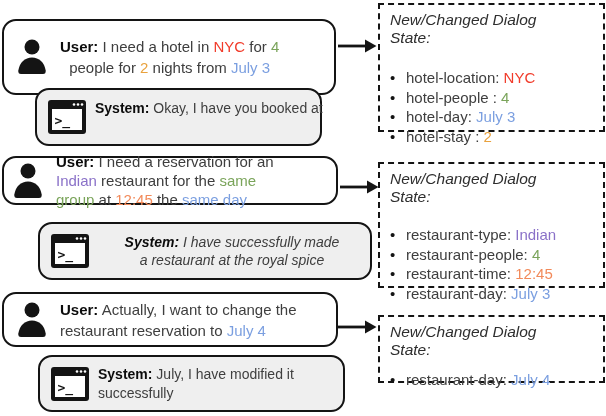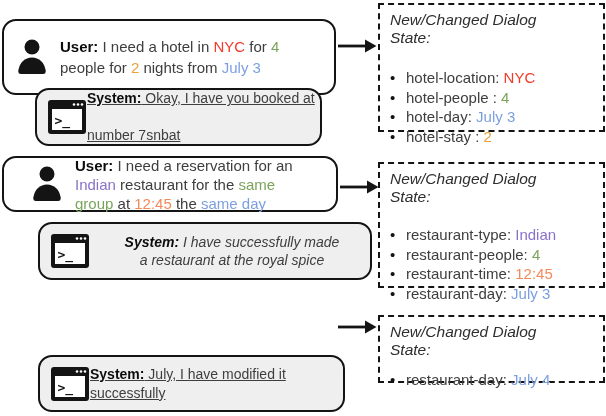--- a/index.html
+++ b/index.html
@@ -13,28 +13,28 @@
     border:2px solid #141414;border-radius:14px;background:#fff;
   }
   .bubble.system{background:#efefef;}
   .b-icon{flex:0 0 auto;display:flex;align-items:center;justify-content:center;}
   .btext{font-size:15px;line-height:21px;white-space:nowrap;}
   .btext.lh19{line-height:19px;}
   .bubble.system .btext{font-size:14px;line-height:18.5px;}
   .btext.center{text-align:center;width:100%;}
   .seg-bold{font-weight:bold;color:#0c0c0c;}
   
-  .b-u1{left:2px;top:19px;width:334px;height:76px;padding-left:12px;}
+  .b-u1{left:2px;top:19px;width:334px;height:76px;padding-left:12px;text-align:center;}
   .b-s1{left:35px;top:88px;width:287px;height:58px;padding-left:10px;}
-  .b-u2{left:2px;top:156px;width:336px;height:56px;padding-left:27px;}
+  .b-u2{left:2px;top:156px;width:336px;height:49px;padding-left:8px;}
   .b-s2{left:38px;top:222px;width:334px;height:58px;padding-left:10px;}
   .b-u3{left:2px;top:292px;width:336px;height:55px;padding-left:12px;}
   .b-s3{left:38px;top:355px;width:307px;height:57px;padding-left:10px;}
   .b-u1 .btext,.b-u2 .btext,.b-u3 .btext{margin-left:12px;}
-  .b-s1 .btext,.b-s3 .btext{text-decoration:underline;}
+  .b-s1 .btext,.b-s3 .btext{margin-left:8px;}
   .b-s2 .btext{margin-left:4px;font-style:italic;}
   
   .arrow{position:absolute;width:40px;height:20px;}
   .a1{left:337px;top:36px;}
   .a2{left:339px;top:177px;}
   .a3{left:337px;top:317px;}
   
   .statebox{
     position:absolute;box-sizing:border-box;border:2px dashed #141414;background:#fff;
     padding:6px 24px 4px 10px;
@@ -95,21 +95,21 @@
     <span class="b-icon">
       <svg width="40" height="36" viewBox="0 0 40 36">
         <rect x="1" y="1" width="38" height="34" rx="3" fill="#141414"></rect>
         <rect x="5" y="10" width="30" height="21" fill="#ffffff"></rect>
         <circle cx="27" cy="5.5" r="1.3" fill="#ffffff"></circle>
         <circle cx="31" cy="5.5" r="1.3" fill="#ffffff"></circle>
         <circle cx="35" cy="5.5" r="1.3" fill="#ffffff"></circle>
         <text x="7.5" y="26" font-size="13" font-weight="bold" font-family="DejaVu Sans Mono, monospace" fill="#141414">&gt;_</text>
       </svg>
     </span>
-    <div class="btext"><span class="seg-bold">System:</span><span> Okay, I have you booked at</span><br><br><span>number 7snbat</span></div>
+    <div class="btext"><span class="seg-bold">System:</span><span> Okay, I have you booked at</span><br><br></div>
   </div>
 
   <div class="bubble user b-u2">
     <span class="b-icon">
       <svg width="32" height="38" viewBox="0 0 32 38">
         <circle cx="16" cy="9" r="7.5" fill="#141414"></circle>
         <path d="M5 36 Q2 36 2.3 32.5 C3.6 24.5 9 19.5 16 19.5 C23 19.5 28.4 24.5 29.7 32.5 Q30 36 27 36 Z" fill="#141414"></path>
       </svg>
     </span>
     <div class="btext lh19"><span class="seg-bold">User:</span><span> I need a reservation for an</span><br><span style="color: rgb(138, 113, 200);">Indian</span><span> restaurant for the </span><span style="color: rgb(122, 164, 90);">same</span><br><span style="color: rgb(122, 164, 90);">group</span><span> at </span><span style="color: rgb(242, 138, 90);">12:45</span><span> the </span><span style="color: rgb(123, 159, 224);">same day</span></div>
@@ -149,20 +149,29 @@
         <rect x="5" y="10" width="30" height="21" fill="#ffffff"></rect>
         <circle cx="27" cy="5.5" r="1.3" fill="#ffffff"></circle>
         <circle cx="31" cy="5.5" r="1.3" fill="#ffffff"></circle>
         <circle cx="35" cy="5.5" r="1.3" fill="#ffffff"></circle>
         <text x="7.5" y="26" font-size="13" font-weight="bold" font-family="DejaVu Sans Mono, monospace" fill="#141414">&gt;_</text>
       </svg>
     </span>
     <div class="btext center"><span class="seg-bold">System:</span><span> I have successfully made</span><br><span>a restaurant at the royal spice</span></div>
   </div>
 
+  <div class="bubble user b-u3">
+    <span class="b-icon">
+      <svg width="32" height="38" viewBox="0 0 32 38">
+        <circle cx="16" cy="9" r="7.5" fill="#141414"></circle>
+        <path d="M5 36 Q2 36 2.3 32.5 C3.6 24.5 9 19.5 16 19.5 C23 19.5 28.4 24.5 29.7 32.5 Q30 36 27 36 Z" fill="#141414"></path>
+      </svg>
+    </span>
+    <div class="btext"><span class="seg-bold">User:</span><span>  Actually, I want to change the</span><br><span>restaurant reservation to </span><span style="color: rgb(123, 159, 224);">July 4</span></div>
+  </div>
 
   <div class="arrow a3">
     <svg width="40" height="20" viewBox="0 0 40 20">
       <line x1="1" y1="10" x2="30" y2="10" stroke="#141414" stroke-width="2.8"></line>
       <path d="M28 3.5 L39.5 10 L28 16.5 Z" fill="#141414"></path>
     </svg>
   </div>
 
   <div class="statebox s3">
     <div class="stitle">New/Changed Dialog State:</div>

